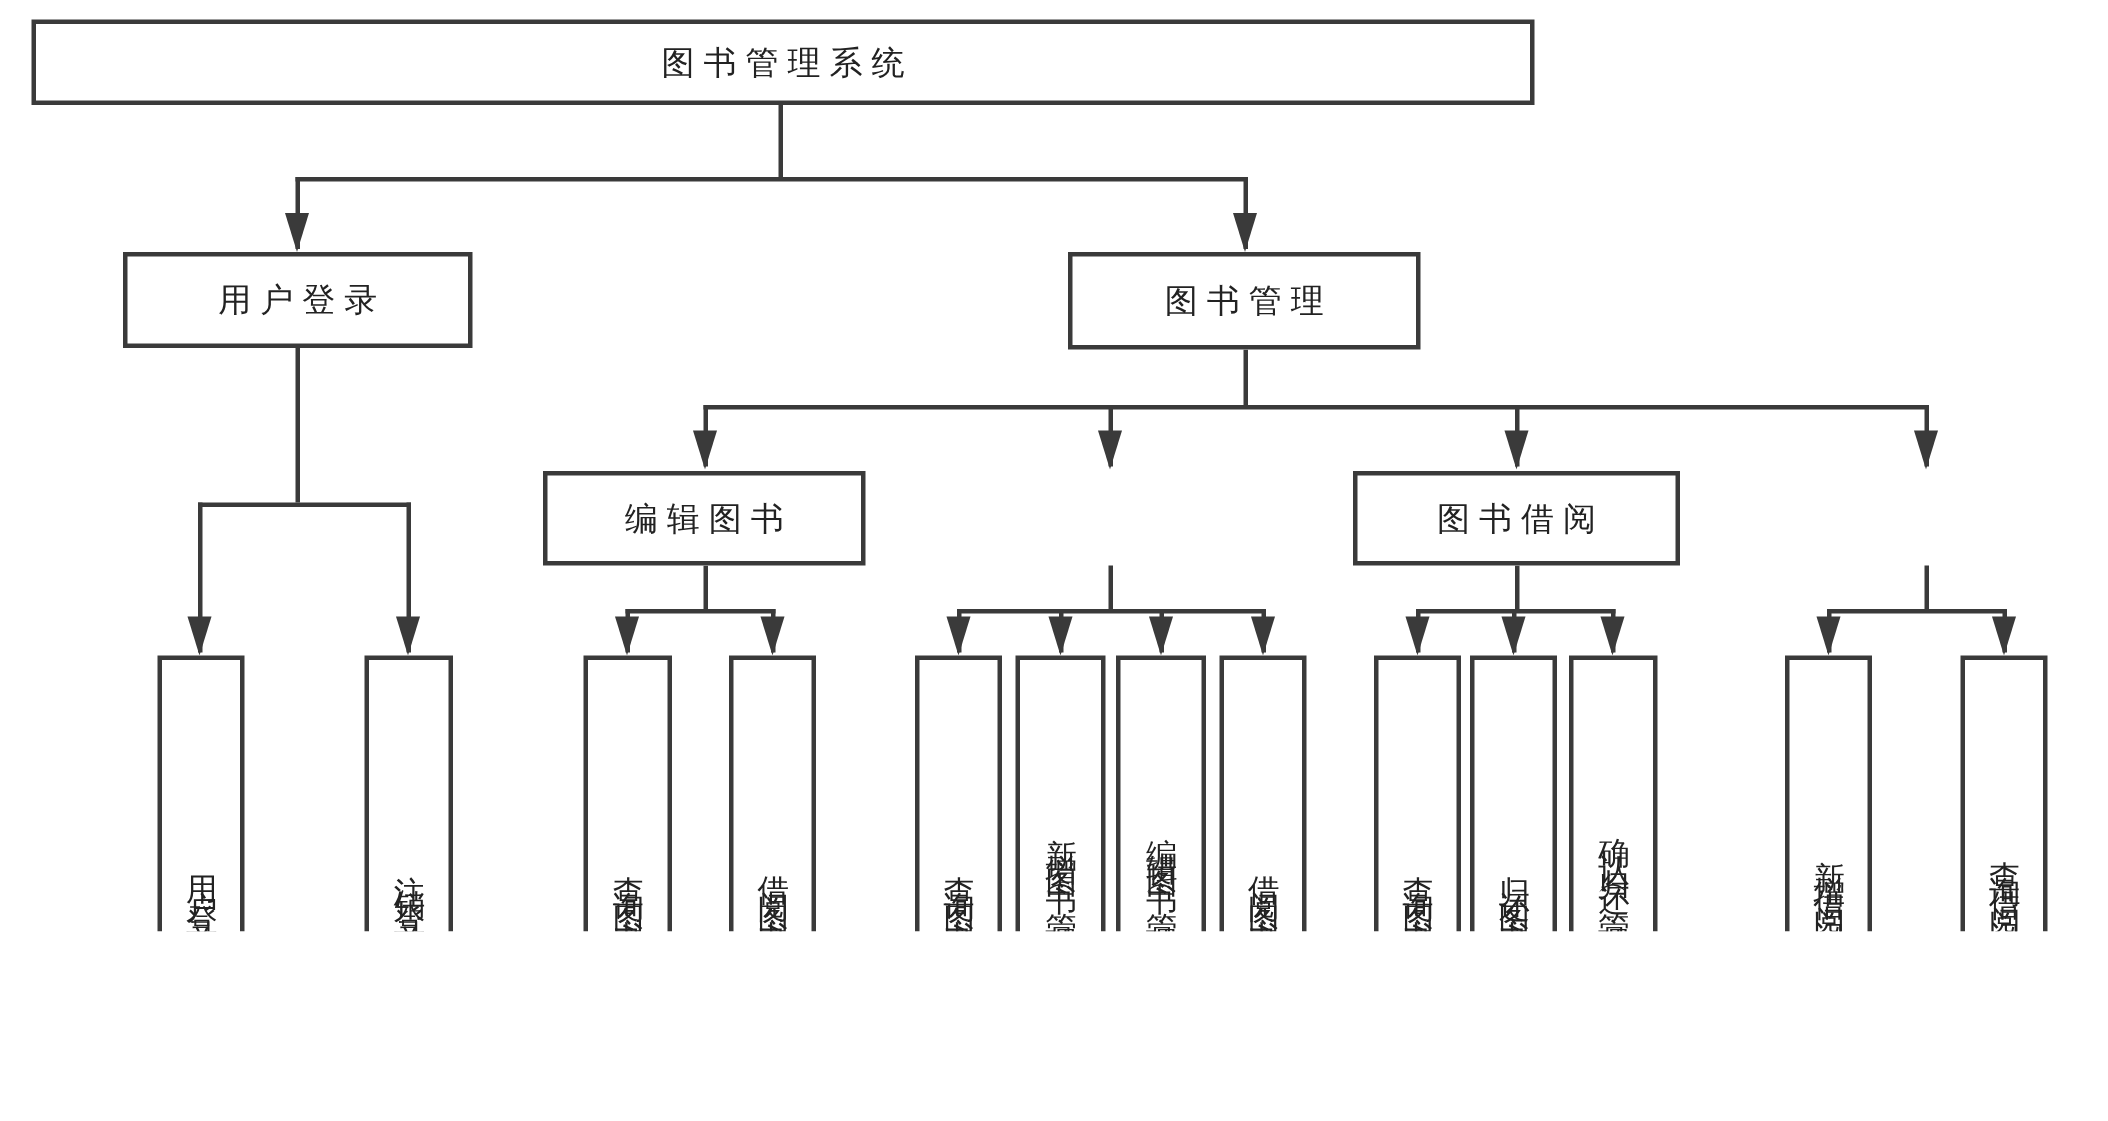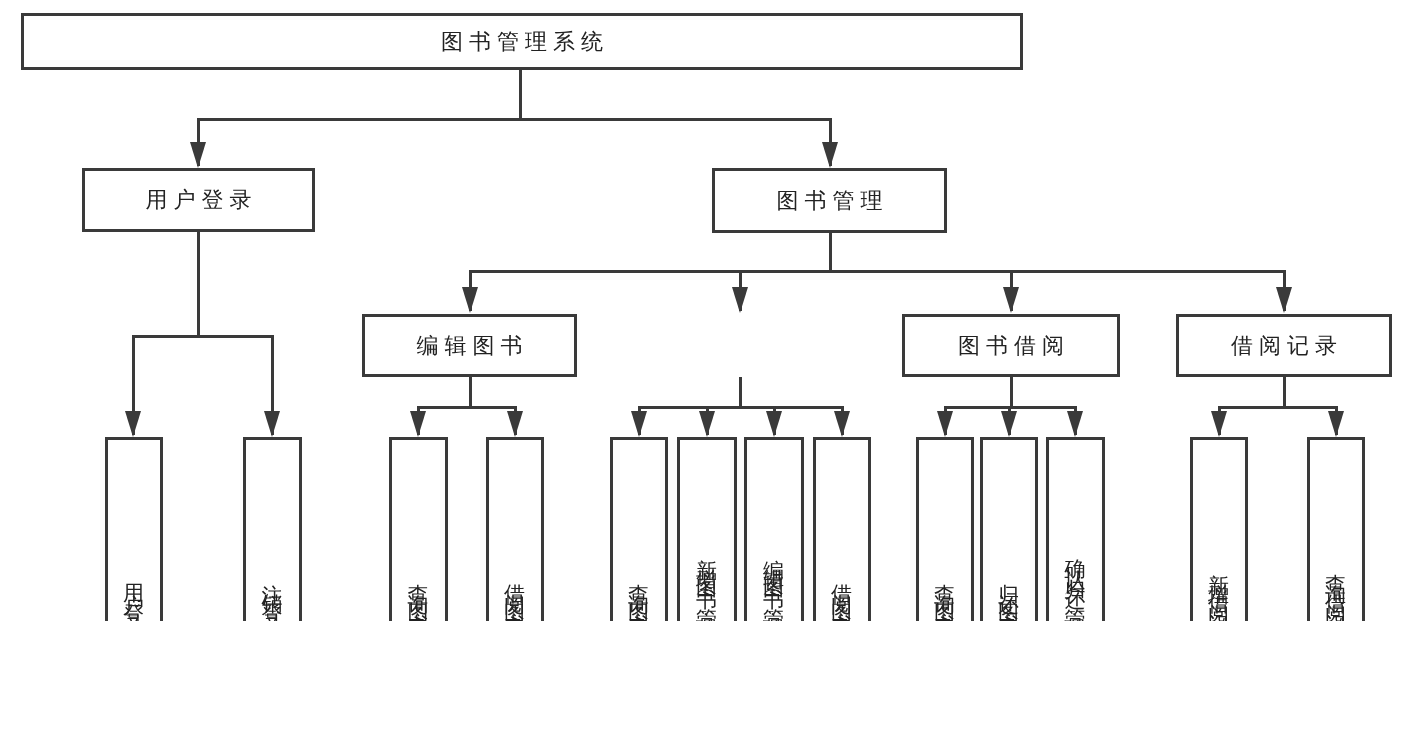--- a/index.html
+++ b/index.html
@@ -125,21 +125,20 @@
       <div class="arrow" style="left: 1327.5px; top: 411px; border-top-color: rgb(58, 58, 58);"></div>
     </div>
 
   <div class="box" style="left:21px; top:13px; width:1002px; height:57px;">图书管理系统</div>
 
   <div class="box" style="left:82px; top:168px; width:233px; height:64px;">用户登录</div>
   <div class="box" style="left:712px; top:168px; width:235px; height:65px;">图书管理</div>
 
   <div class="box" style="left:362px; top:314px; width:215px; height:63px;">编辑图书</div>
   <div class="box" style="left:902px; top:314px; width:218px; height:63px;">图书借阅</div>
-  <div class="box" style="left:1176px; top:314px; width:216px; height:63px;">借阅记录</div>
 
   <div class="box vbox" style="left:105px; top:437px; width:58px; height:300px;">用户登录</div>
   <div class="box vbox" style="left:243px; top:437px; width:59px; height:300px;">注销登录</div>
 
   <div class="box vbox" style="left:389px; top:437px; width:59px; height:300px;">查询图书</div>
   <div class="box vbox" style="left:486px; top:437px; width:58px; height:300px;">借阅图书</div>
 
   <div class="box vbox" style="left:610px; top:437px; width:58px; height:300px;">查询图书</div>
   <div class="box vbox" style="left:677px; top:437px; width:60px; height:300px;">新增图书（管理员）</div>
   <div class="box vbox" style="left:744px; top:437px; width:60px; height:300px;">编辑图书（管理员）</div>

